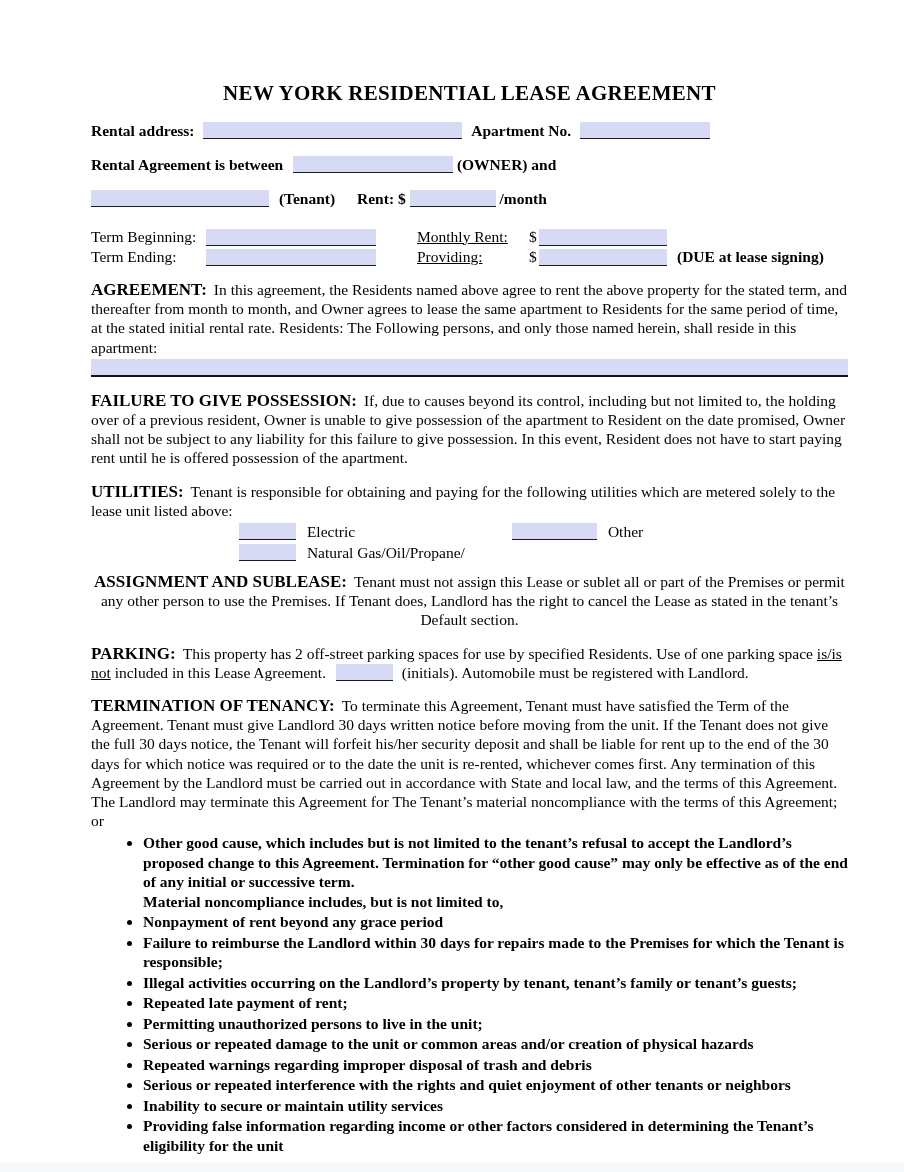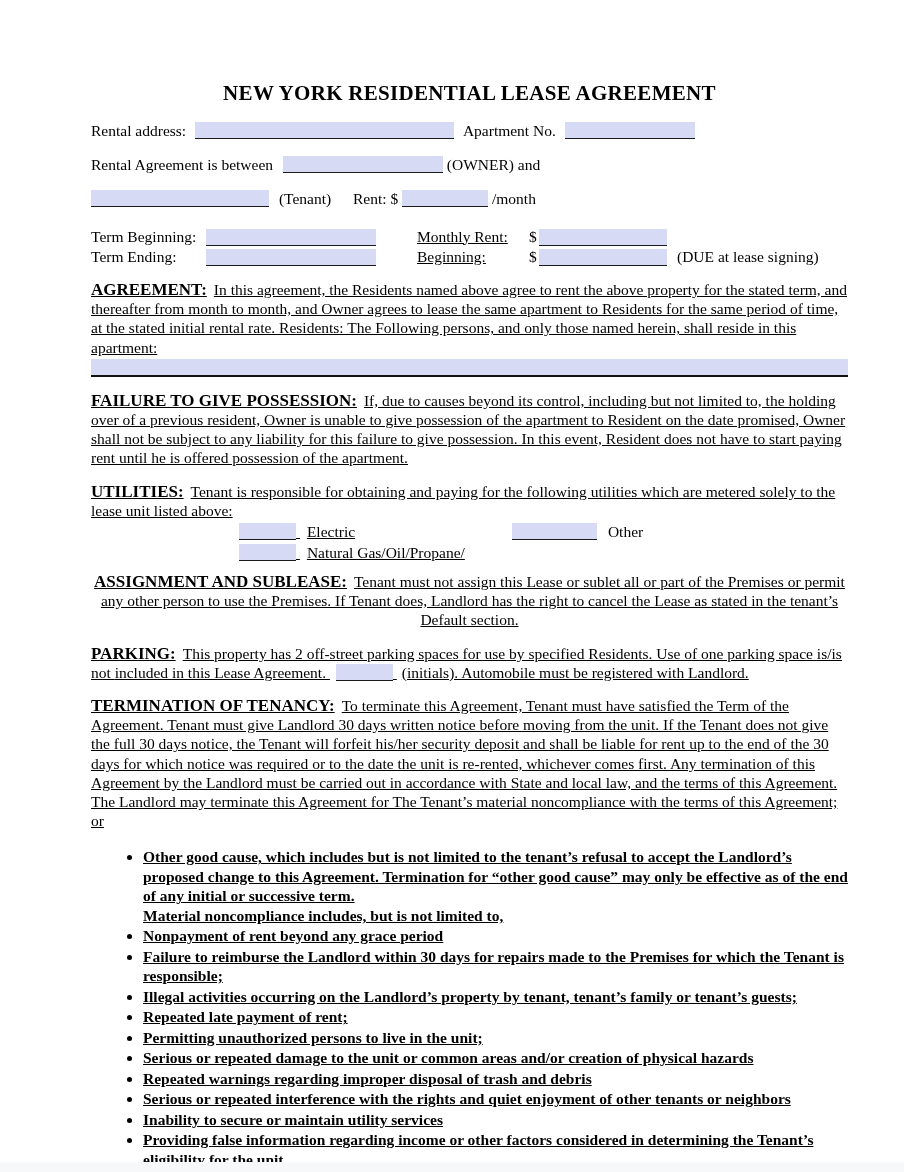--- a/index.html
+++ b/index.html
@@ -9,45 +9,45 @@
     background:#ffffff; overflow:hidden;
     font-family:"Liberation Serif","DejaVu Serif",serif;
     color:#000; font-size:15.5px; line-height:19.2px;
   }
   .content { padding:80px 56px 0 91px; }
   h1.title {
     text-align:center; font-size:21px; line-height:26px; font-weight:bold;
     letter-spacing:0.3px; margin-bottom:2px;
   }
   .frow { margin-top:15px; white-space:nowrap; }
-  .lab { display:inline-block; }
+  .lab { display:inline-block;font-weight:bold; }
   .fld {
     display:inline-block; height:17px; background:#d6daf4;
     border-bottom:1px solid #1a1a1a; vertical-align:text-bottom;
   }
   .w259{width:259px}.w130{width:130px}.w160{width:160px}.w178{width:178px}
   .w86{width:86px}.w170{width:170px}.w128{width:128px}.w57{width:57px}.w85{width:85px}
   .ml5{margin-left:5px}.ml6{margin-left:6px}.ml10{margin-left:10px}.ml18{margin-left:18px}
   .termblock { margin-top:18px; }
   .trow { display:flex; align-items:flex-end; margin-top:1px; }
   .trow .lbl  { width:115px; }
   .trow .lbl2 { width:112px; margin-left:41px;text-decoration:underline; }
   .trow .cur  { width:10px; }
-  .para { margin-top:14px;text-decoration:underline; }
+  .para { margin-top:14px; }
   .para.tight { margin-top:10px;text-align:center; }
   .shead { font-weight:bold; font-size:17px; margin-right:7px; }
   .bigfield {
     height:18px; background:#d6daf4; border-bottom:2px solid #111;
     margin-top:2px; width:100%;
   }
   .urow { position:relative; margin-left:148px; margin-top:2px; height:19px; white-space:nowrap; }
   .ugroup2 { position:absolute; left:273px; top:0; }
   .ulab { margin-left:7px; }
   .underlined { text-decoration:underline; }
-  ul.bullets { margin:17px 0 0 0; padding-left:52px; }
+  ul.bullets { margin:3px 0 0 0; padding-left:52px; }
   ul.bullets li { font-weight:bold; line-height:19.5px; margin-top:1px; }
   .subnote { font-weight:bold; }
   .logo {
     margin:12px 0 0 29px;
     font-family:"Liberation Sans","DejaVu Sans",sans-serif;
     font-size:28px; font-weight:bold; letter-spacing:-0.5px; line-height:30px;
   }
   .logo .free  { color:#b9b9bb; }
   .logo .forms { color:#1f4e97; }
   .bottom-strip {
@@ -88,21 +88,21 @@
       <div class="trow">
         <span class="lbl">Term Beginning:</span>
         <span class="fld w170"></span>
         <span class="lbl2">Monthly Rent:</span>
         <span class="cur">$</span>
         <span class="fld w128"></span>
       </div>
       <div class="trow">
         <span class="lbl">Term Ending:</span>
         <span class="fld w170"></span>
-        <span class="lbl2">Beginning:</span>
+        <span class="lbl2">Providing:</span>
         <span class="cur">$</span>
         <span class="fld w128"></span>
         <span class="lab ml10">(DUE at lease signing)</span>
       </div>
     </div>
 
     <div class="para">
       <span class="shead">AGREEMENT:</span><span>In this agreement, the Residents named above agree to rent the above property for the stated term, and thereafter from month to month, and Owner agrees to lease the same apartment to Residents for the same period of time, at the stated initial rental rate.  Residents:  The Following persons, and only those named herein, shall reside in this apartment:</span>
       <div class="bigfield"></div>
     </div>

